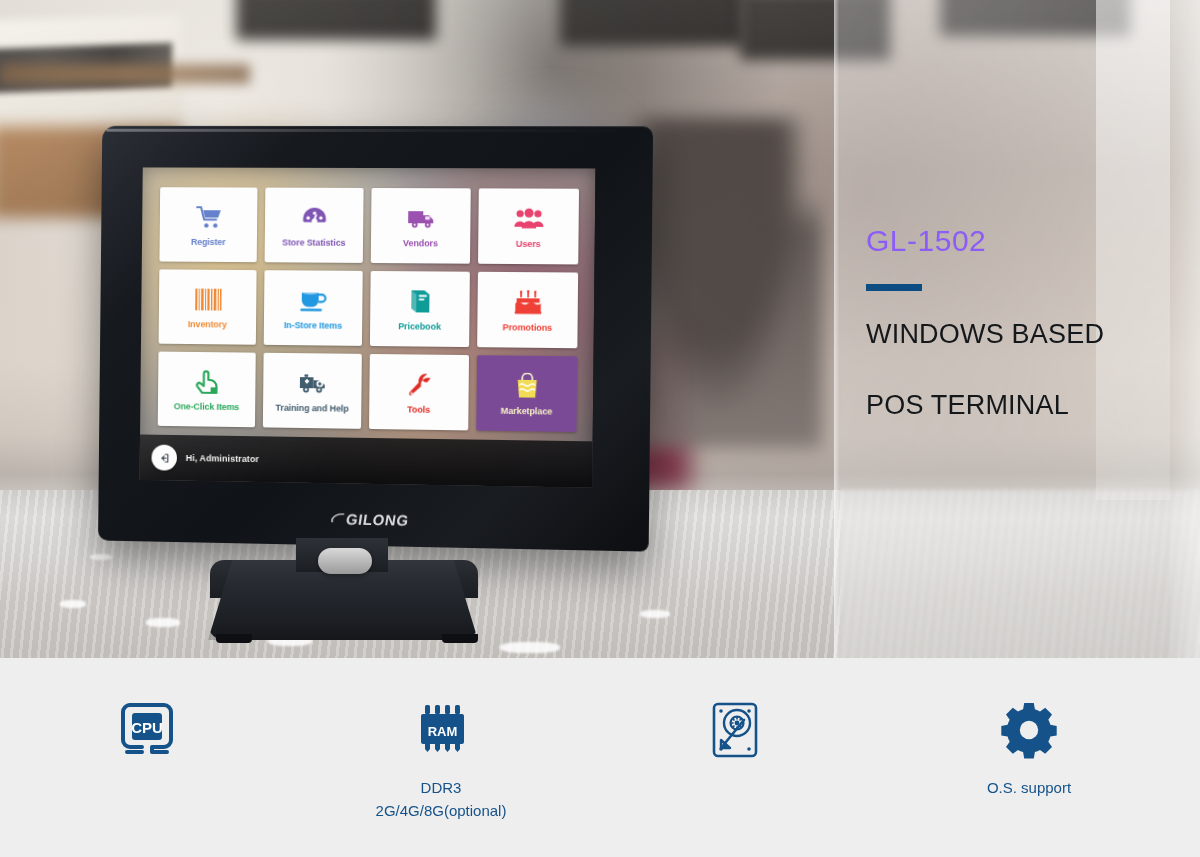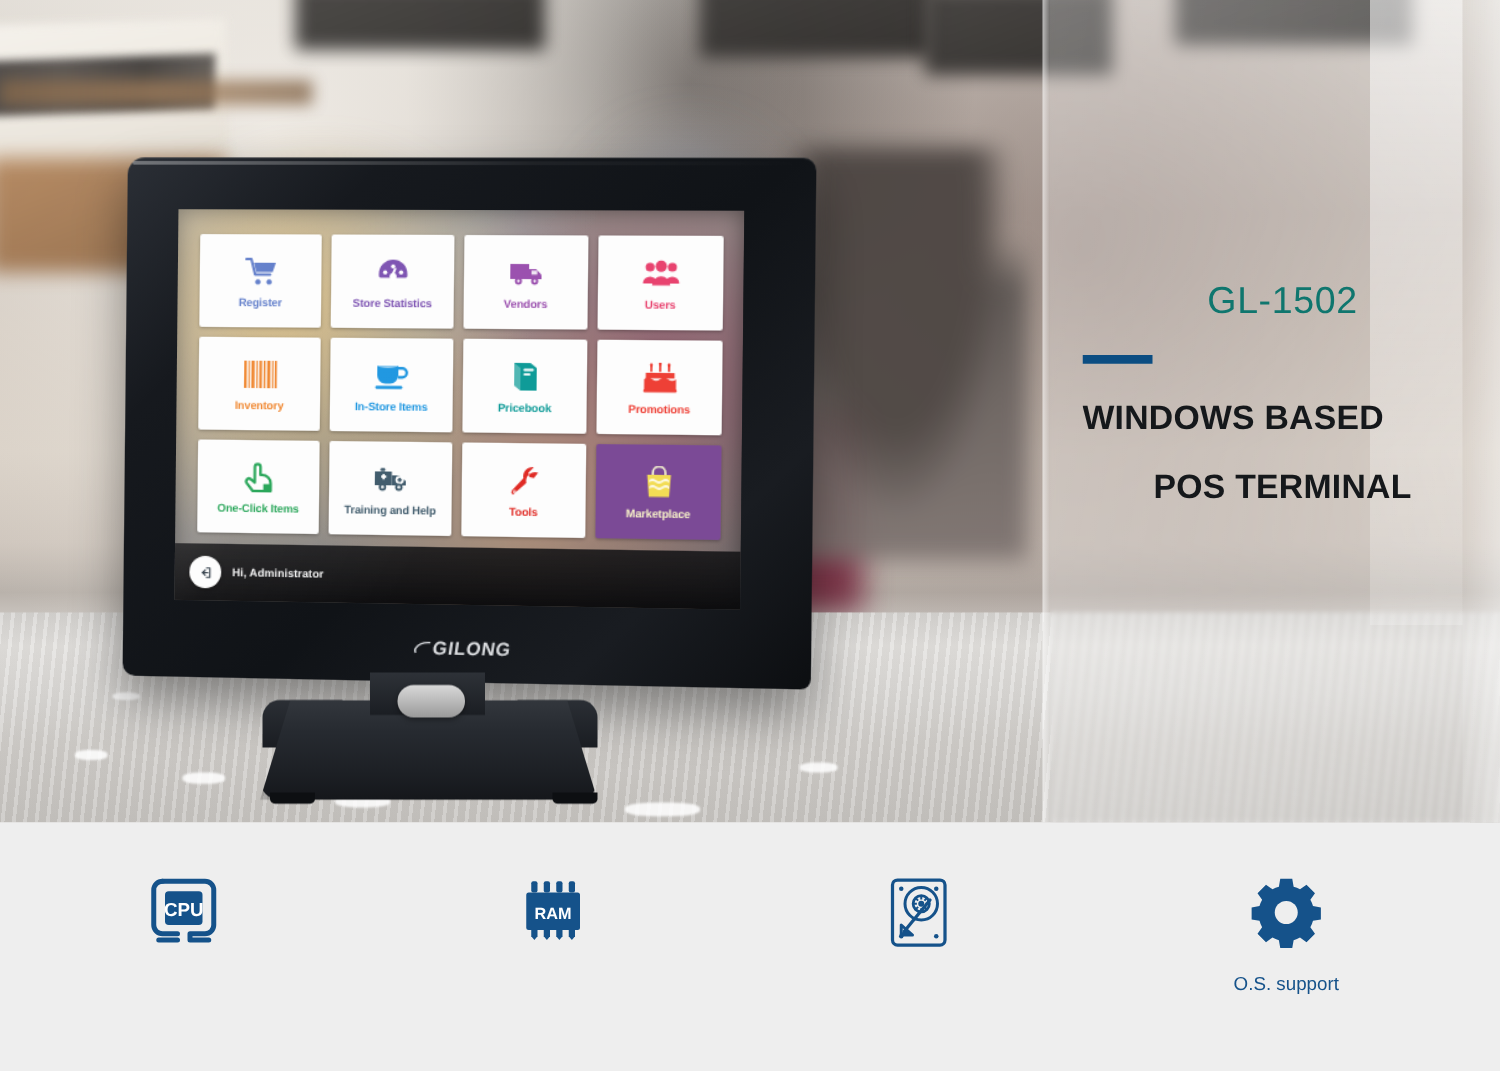--- a/index.html
+++ b/index.html
@@ -161,36 +161,35 @@
 
   .hero-copy {
     position: absolute;
     left: 866px; top: 226px;
     width: 320px;
   }
   .model-code {
     font-size: 30px;
     font-weight: 400;
     letter-spacing: .5px;
-    color: #0f766e;
+    color: #8b5cf6;
     line-height: 1;
-    text-align: center;
   }
   .accent-rule {
     width: 56px; height: 7px;
     margin: 28px 0 30px 0;
   }
   .headline {
     font-size: 27px;
-    font-weight: 700;
+    font-weight: 400;
     letter-spacing: .2px;
     color: #15181b;
     line-height: 1;
   }
-  .headline + .headline { margin-top: 28px; text-align: center; }
+  .headline + .headline { margin-top: 44px; }
 
   
   .monitor {
     position: absolute;
     left: 96px; top: 126px;
     width: 552px; height: 420px;
     transform: perspective(1500px) rotateY(-4deg) rotateZ(0.6deg);
     transform-style: preserve-3d;
   }
   .bezel {
@@ -658,20 +657,24 @@
           </g>
           <rect x="7" y="12" width="43" height="30" rx="2" fill="#15528a"></rect>
           <text x="28.5" y="33.5" font-family="Liberation Sans, sans-serif" font-size="13" font-weight="700" fill="#ffffff" text-anchor="middle">RAM</text>
           <g fill="#15528a">
             <path d="M11 42 h5 v5 l-2.5 3 L11 47 Z"></path>
             <path d="M21 42 h5 v5 l-2.5 3 L21 47 Z"></path>
             <path d="M31 42 h5 v5 l-2.5 3 L31 47 Z"></path>
             <path d="M41 42 h5 v5 l-2.5 3 L41 47 Z"></path>
           </g>
         </svg>
+      </div>
+      <div class="spec-lines">
+        <div class="spec-title">DDR3</div>
+        <div class="spec-detail">2G/4G/8G(optional)</div>
       </div>
     </div>
 
     <div class="spec">
       <div class="spec-icon">
         <svg width="50" height="58" viewBox="0 0 50 58">
           <rect x="4" y="3" width="42" height="52" rx="4" fill="none" stroke="#15528a" stroke-width="2.6"></rect>
           <circle cx="11" cy="10" r="1.8" fill="#15528a"></circle>
           <circle cx="39" cy="10" r="1.8" fill="#15528a"></circle>
           <circle cx="11" cy="48" r="1.8" fill="#15528a"></circle>

